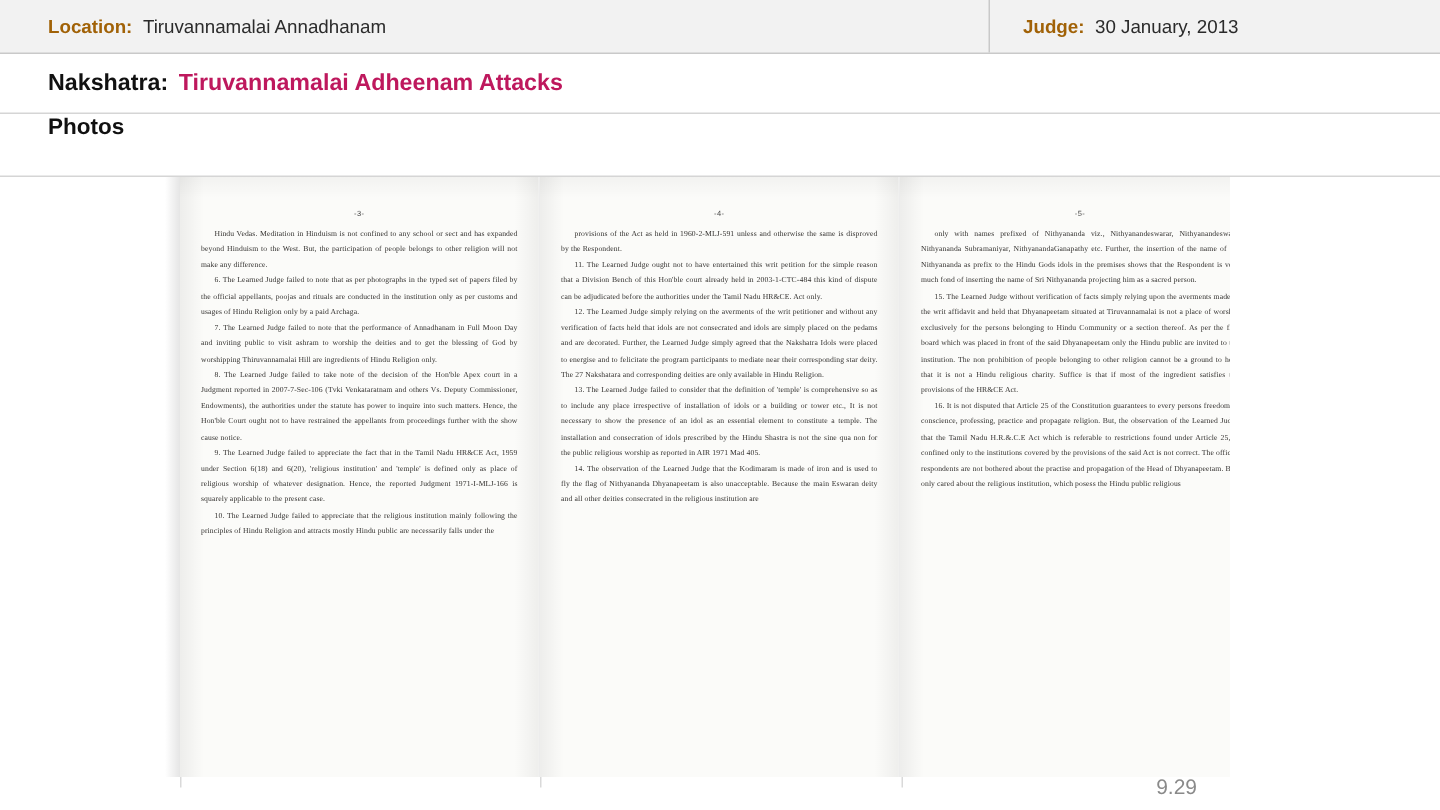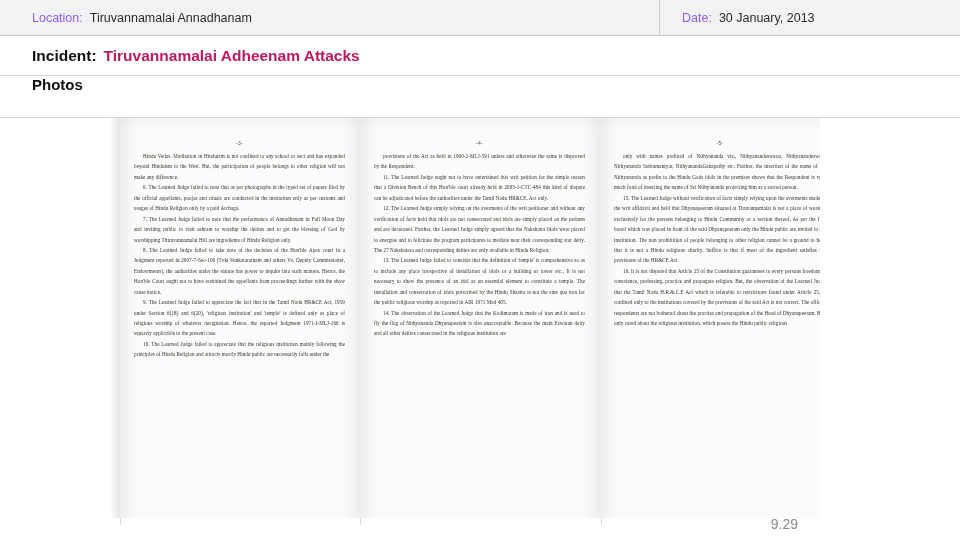--- a/index.html
+++ b/index.html
@@ -35,22 +35,22 @@
   .header-cell.location {
     width: 660px;
     border-right: 1px solid #c9c9c9;
   }
   .header-cell.date {
     width: 300px;
     padding-left: 22px;
   }
   .hdr-label {
     font-size: 12.5px;
-    font-weight: normal;
-    color: #8b5cf6;
+    font-weight: bold;
+    color: #a16207;
     margin-right: 7px;
   }
   .hdr-value {
     font-size: 12.5px;
     font-weight: normal;
     color: #2b2b2b;
   }
 
   
   .incident-row {
@@ -181,27 +181,27 @@
 <body>
 
 <div class="page">
 
   <div class="header-row">
     <div class="header-cell location">
       <span class="hdr-label">Location:</span>
       <span class="hdr-value">Tiruvannamalai Annadhanam</span>
     </div>
     <div class="header-cell date">
-      <span class="hdr-label">Date:</span>
+      <span class="hdr-label">Judge:</span>
       <span class="hdr-value">30 January, 2013</span>
     </div>
   </div>
 
   <div class="incident-row">
-    <span class="incident-label">Incident:</span>
+    <span class="incident-label">Nakshatra:</span>
     <span class="incident-value">Tiruvannamalai Adheenam Attacks</span>
   </div>
 
   <div class="photos-row">
     <span class="photos-label">Photos</span>
   </div>
 
   <div class="scan-area">
     <div class="strip-edge-l"></div>
     <div class="strip-edge-r"></div>

